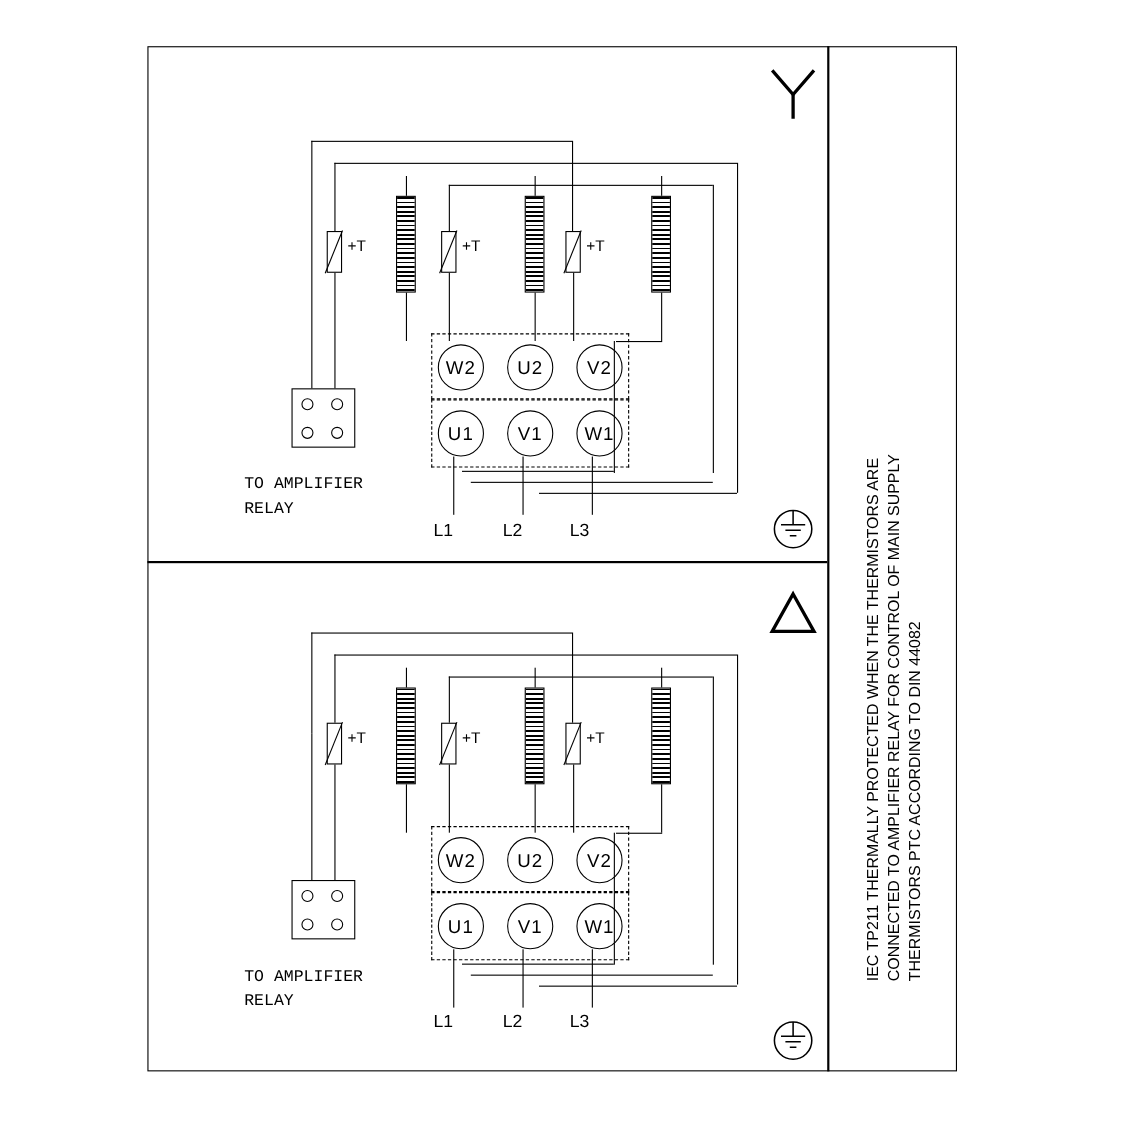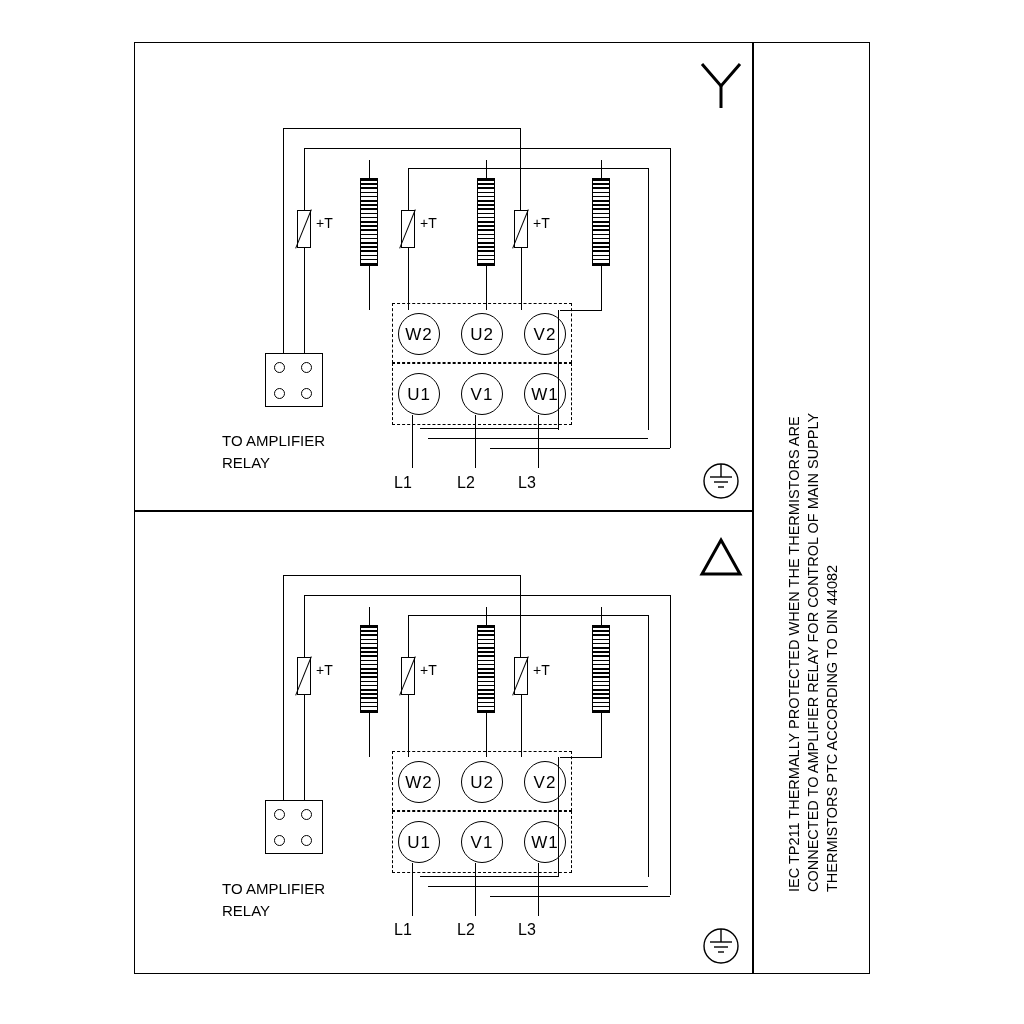--- a/index.html
+++ b/index.html
@@ -84,20 +84,21 @@
   .ptc-label {
     position: absolute;
     font-size: 14px;
     color: #000;
   }
   .label {
     position: absolute;
     font-size: 15px;
     color: #000;
     white-space: nowrap;
+    font-family: Liberation Mono, monospace;
   }
   .phase-label {
     position: absolute;
     font-size: 16px;
     color: #000;
   }
   .connbox {
     position: absolute;
     box-sizing: border-box;
     border: 1.4px solid #000;

